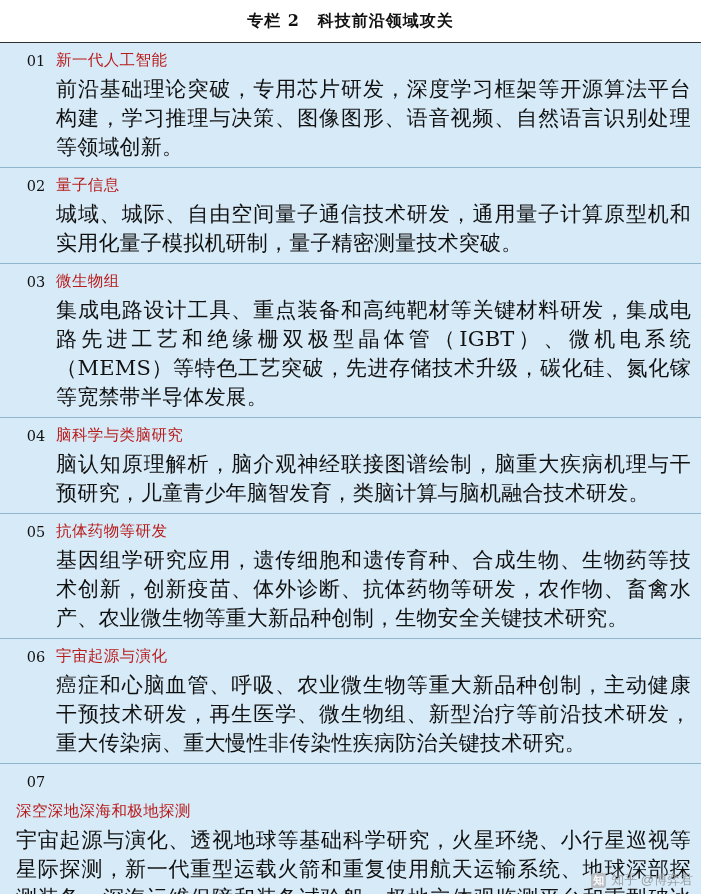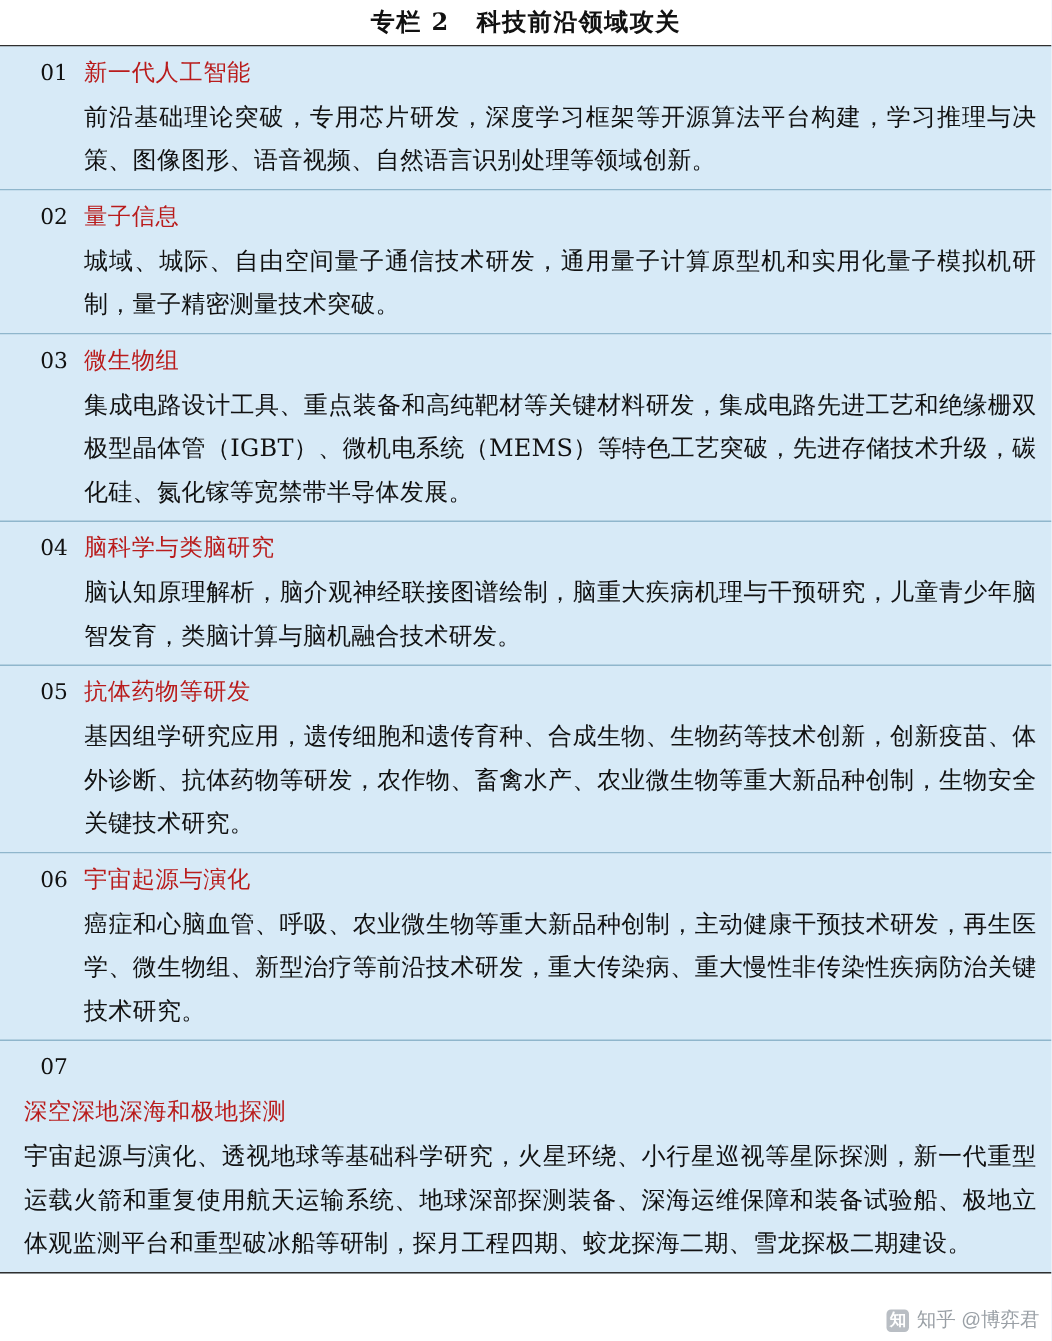--- a/index.html
+++ b/index.html
@@ -14,21 +14,21 @@
     color: #000000;
     overflow: hidden;
   }
   .page {
     width: 701px;
     height: 894px;
     position: relative;
     background: #ffffff;
   }
   .title-bar {
-    height: 30px;
+    height: 42px;
     display: flex;
     align-items: center;
     justify-content: center;
     font-size: 16px;
     font-weight: bold;
     letter-spacing: 1px;
     background: #ffffff;
     color: #111;
   }
   .title-bar .t-num {
@@ -64,21 +64,21 @@
     flex: 1;
     padding-right: 10px;
   }
   .item-head {
     font-size: 15.5px;
     line-height: 29px;
     color: #b91c1c;
     letter-spacing: 0.4px;
   }
   .item-body {
-    font-size: 16px;
+    font-size: 21px;
     line-height: 29px;
     color: #111;
     text-align: justify;
     letter-spacing: 0.2px;
   }
   .watermark {
     position: absolute;
     right: 8px;
     bottom: 5px;
     display: flex;

